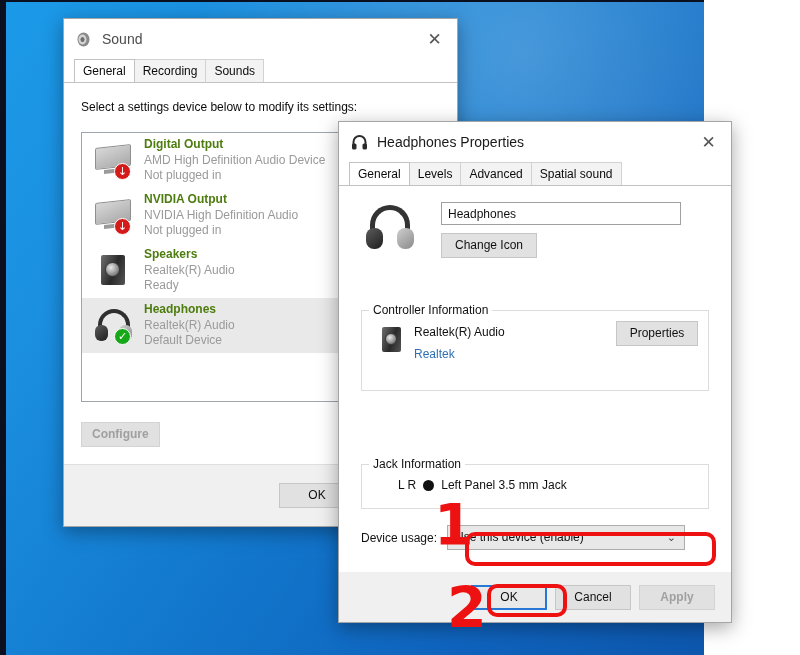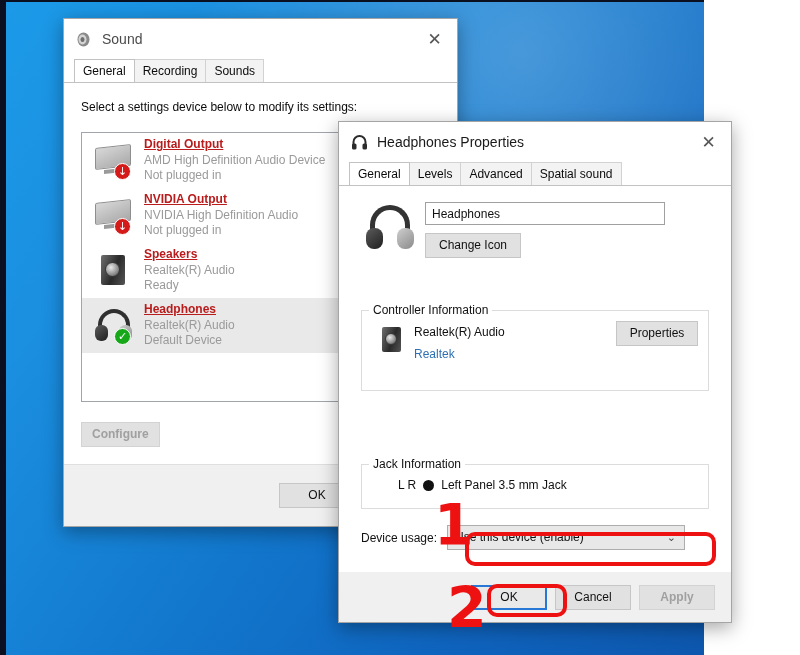--- a/index.html
+++ b/index.html
@@ -115,21 +115,21 @@
     height: 55px;
   }
   .devrow.selected { background: #e9e9e9; }
   .dev-icon {
     width: 44px; height: 42px;
     position: relative;
     flex: 0 0 44px;
     margin-right: 8px;
   }
   .dev-text { line-height: 1.32; }
-  .dev-name { font-size: 12px; color: #b91c1c; font-weight: bold; text-decoration: underline; }
+  .dev-name { font-size: 12px; color: #4d7c0f; font-weight: bold; }
   .dev-sub { font-size: 12px; color: #9a9a9a; }
 
   
   .mon-screen {
     position: absolute; left: 3px; top: 6px;
     width: 36px; height: 22px;
     background: linear-gradient(160deg,#d8d8d8,#a8a8a8);
     border: 1px solid #8e8e8e;
     border-radius: 2px;
     transform: skewY(-6deg);
@@ -229,21 +229,21 @@
   
   #props-window { left: 332px; top: 119px; width: 394px; height: 502px; }
   #props-window .tabpane {
     position: absolute;
     left: 0; right: 0;
     top: 63px; bottom: 50px;
     padding: 0;
   }
   .prop-body { position: relative; height: 100%; }
 
-  .name-area { display: flex; padding: 16px 0 0 22px; }
+  .name-area { display: flex; padding: 16px 0 0 22px; gap: 16px; }
   .big-hp-icon {
     width: 58px; height: 52px;
     position: relative;
     flex: 0 0 58px;
   }
   .big-hp-icon .hp-band {
     left: 9px; top: 3px; width: 40px; height: 32px; border-width: 5px;
     border-color: #333;
     border-radius: 21px 21px 0 0;
   }

